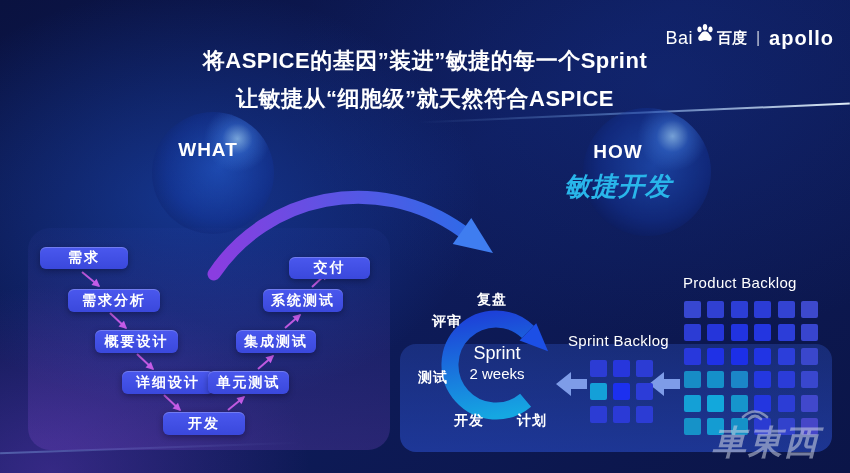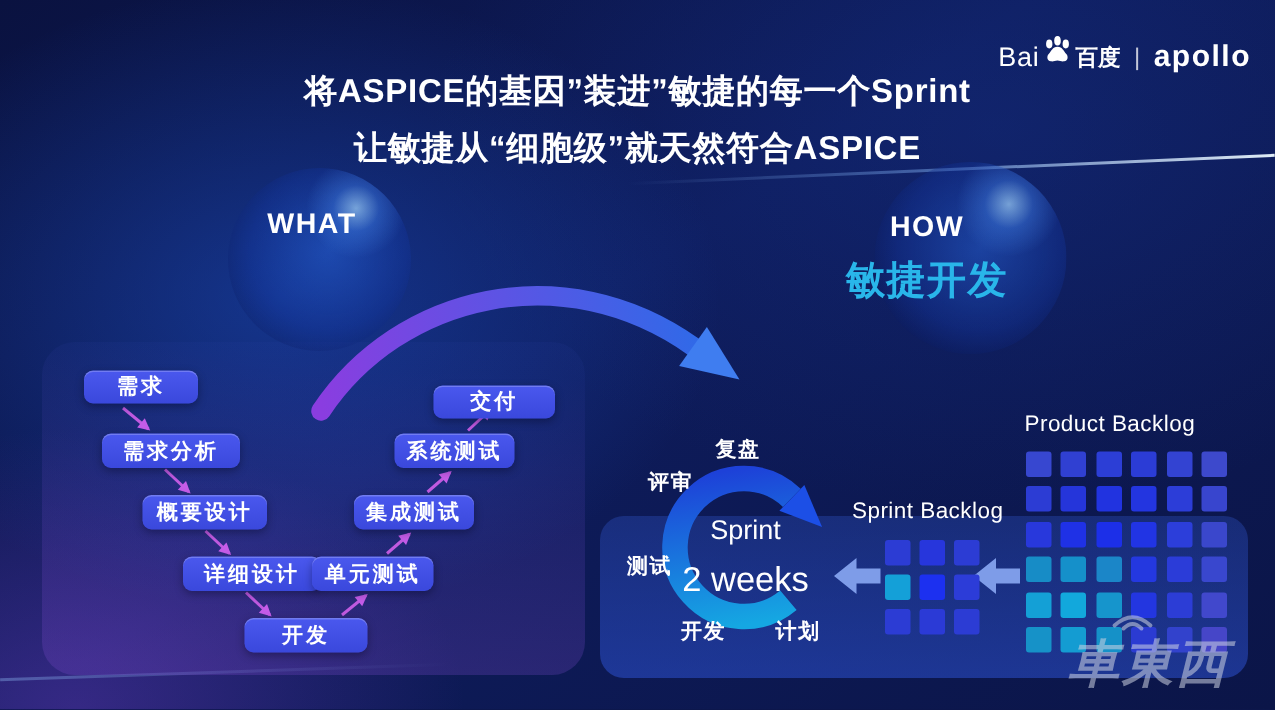--- a/index.html
+++ b/index.html
@@ -57,21 +57,21 @@
 
   
   .vbox{position:absolute;border-radius:6px;color:#fff;font-size:14px;font-weight:bold;
     display:flex;align-items:center;justify-content:center;letter-spacing:2px;
     background:linear-gradient(180deg,#4a58ee,#3a48dc);
     box-shadow:0 2px 6px rgba(0,0,20,0.35), inset 0 1px 0 rgba(255,255,255,0.22);}
 
   
   .sprint-center{position:absolute;left:447px;top:343px;width:100px;text-align:center;color:#fff;}
   .sprint-center .s1{font-size:18px;line-height:21px;}
-  .sprint-center .s2{font-size:23px;line-height:20px;margin-top:12px;}
+  .sprint-center .s2{font-size:15px;line-height:20px;}
   .ring-label{position:absolute;color:#fff;font-size:14px;font-weight:bold;width:44px;text-align:center;letter-spacing:1px;}
   .rl-0{left:470px;top:291px;}
   .rl-1{left:425px;top:313px;}
   .rl-2{left:411px;top:369px;}
   .rl-3{left:447px;top:412px;}
   .rl-4{left:510px;top:412px;}
 
   
   .bl-label{position:absolute;color:#fff;font-size:15px;letter-spacing:0.3px;}
   .bl-sprint-label{left:568px;top:332px;}
@@ -116,21 +116,21 @@
     <span class="apollo">apollo</span>
   </div>
 
   <div class="title l1">将ASPICE的基因”装进”敏捷的每一个Sprint</div>
   <div class="title l2">让敏捷从“细胞级”就天然符合ASPICE</div>
 
   <div class="globe globe-l"></div>
   <div class="globe globe-r"></div>
   <div class="eyebrow what">WHAT</div>
   <div class="eyebrow how">HOW</div>
-  <div class="concept agile" style="color: rgb(41, 182, 234);">敏捷开发</div>
+  <div class="concept agile" style="color: rgb(41, 182, 234); font-style: italic;">敏捷开发</div>
 
   <svg class="overlay" width="850" height="473" viewBox="0 0 850 473">
     <defs>
       <linearGradient id="curveGrad" gradientUnits="userSpaceOnUse" x1="214" y1="270" x2="470" y2="230">
         <stop offset="0" stop-color="#8a3de0"></stop>
           <stop offset="1" stop-color="#2f6ae8"></stop>
       </linearGradient>
       <linearGradient id="ringGrad" gradientUnits="userSpaceOnUse" x1="496" y1="312" x2="512" y2="414">
         <stop offset="0" stop-color="#1d41d8"></stop>
           <stop offset="1" stop-color="#15a7e2"></stop>
@@ -158,21 +158,21 @@
       <path d="M228 410 L244 397" marker-end="url(#mPink)"></path>
       <path d="M258 369 L273 356" marker-end="url(#mPink)"></path>
       <path d="M285 328 L300 315" marker-end="url(#mPink)"></path>
       <path d="M312 287 L327 273" marker-end="url(#mPink)"></path>
     </g>
 
     <polygon fill="#7e9ce8" points="556,384 571,372 571,379 587,379 587,389 571,389 571,396"></polygon>
     <polygon fill="#7e9ce8" points="649,384 664,372 664,379 680,379 680,389 664,389 664,396"></polygon>
   </svg>
 
-  <div class="vbox" style="left:56px;top:247px;width:76px;height:22px;">需求</div>
+  <div class="vbox" style="left:40px;top:247px;width:88px;height:22px;">需求</div>
   <div class="vbox" style="left:68px;top:289px;width:92px;height:23px;">需求分析</div>
   <div class="vbox" style="left:95px;top:330px;width:83px;height:23px;">概要设计</div>
   <div class="vbox" style="left:122px;top:371px;width:92px;height:23px;font-family:Liberation Mono, monospace;">详细设计</div>
   <div class="vbox" style="left:163px;top:412px;width:82px;height:23px;">开发</div>
   <div class="vbox" style="left:208px;top:371px;width:81px;height:23px;">单元测试</div>
   <div class="vbox" style="left:236px;top:330px;width:80px;height:23px;">集成测试</div>
   <div class="vbox" style="left:263px;top:289px;width:80px;height:23px;">系统测试</div>
   <div class="vbox" style="left:289px;top:257px;width:81px;height:22px;">交付</div>
 
   <div class="sprint-center">

